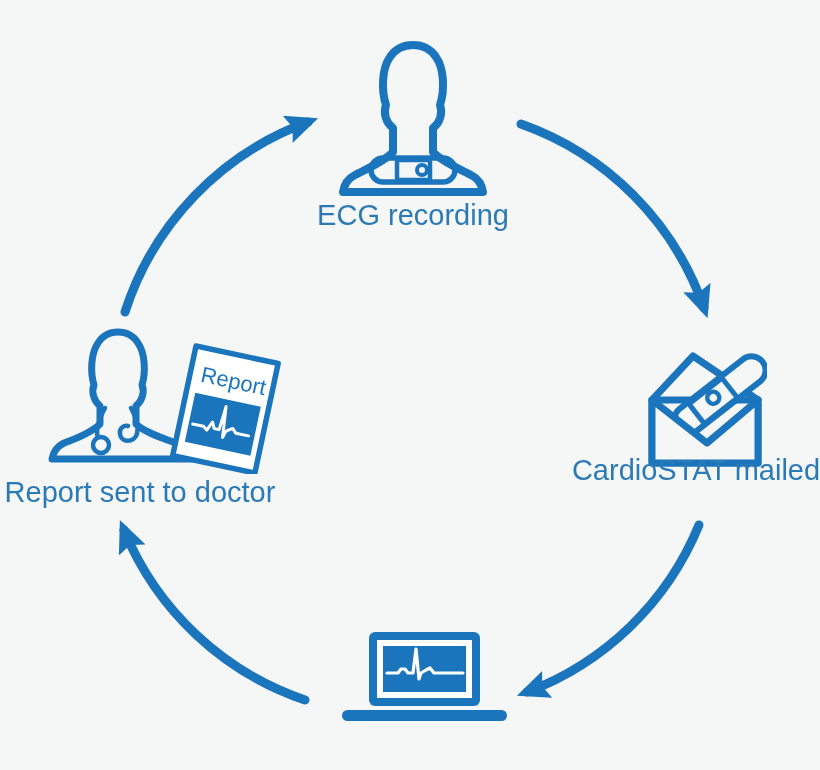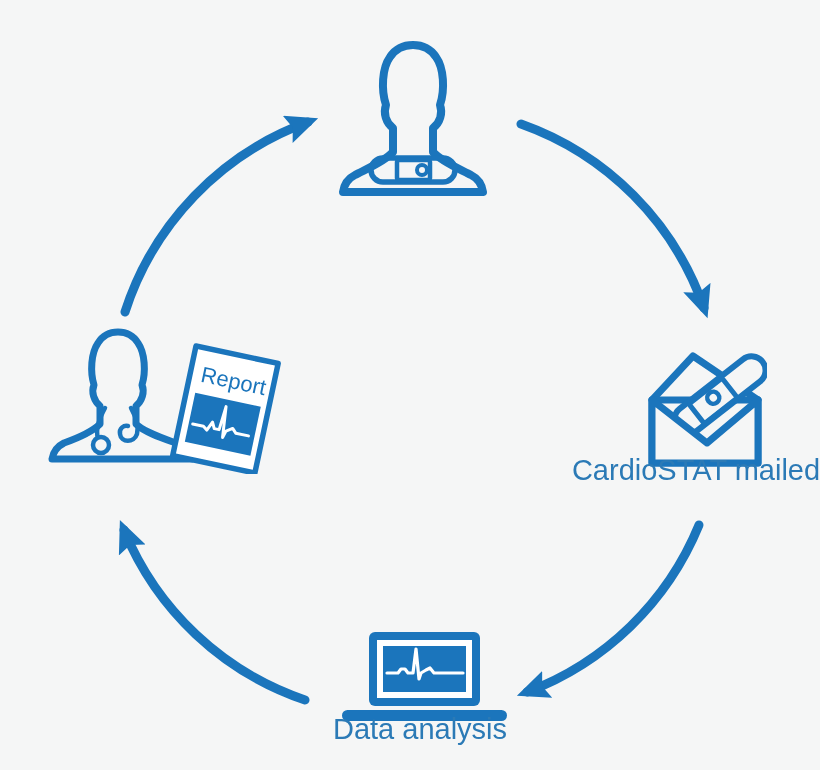--- a/index.html
+++ b/index.html
@@ -87,16 +87,17 @@
       <path class="stk" stroke-width="4.5" d="M83,82 C89,93 91,101 89,108 C86,117 73,117 72,108 C71,102 76,99 80,100"></path>
     </g>
     <g transform="translate(148,20) rotate(12)">
       <rect class="stk filW" stroke-width="5.5" x="0" y="0" width="84" height="112"></rect>
       <text class="rpt-title" x="11" y="34">Report</text>
       <rect class="filA" x="9" y="46" width="67" height="50"></rect>
       <polyline class="wline" stroke-width="3" points="13,77 24,77 28,80 32,71 35,77 40,77 42,53 45,84 47,77 53,73 57,77 70,77"></polyline>
     </g>
   </svg>
 
+  <div class="step-label" style="left:413px;top:199px">ECG recording</div>
   <div class="step-label" style="left:696px;top:454px">CardioSTAT mailed</div>
-  <div class="step-label" style="left:420px;top:713px">Data analysis</div>
+  <div class="step-label" style="left:140px;top:476px">Report sent to doctor</div>
 
 </div>
 
 </body></html>

